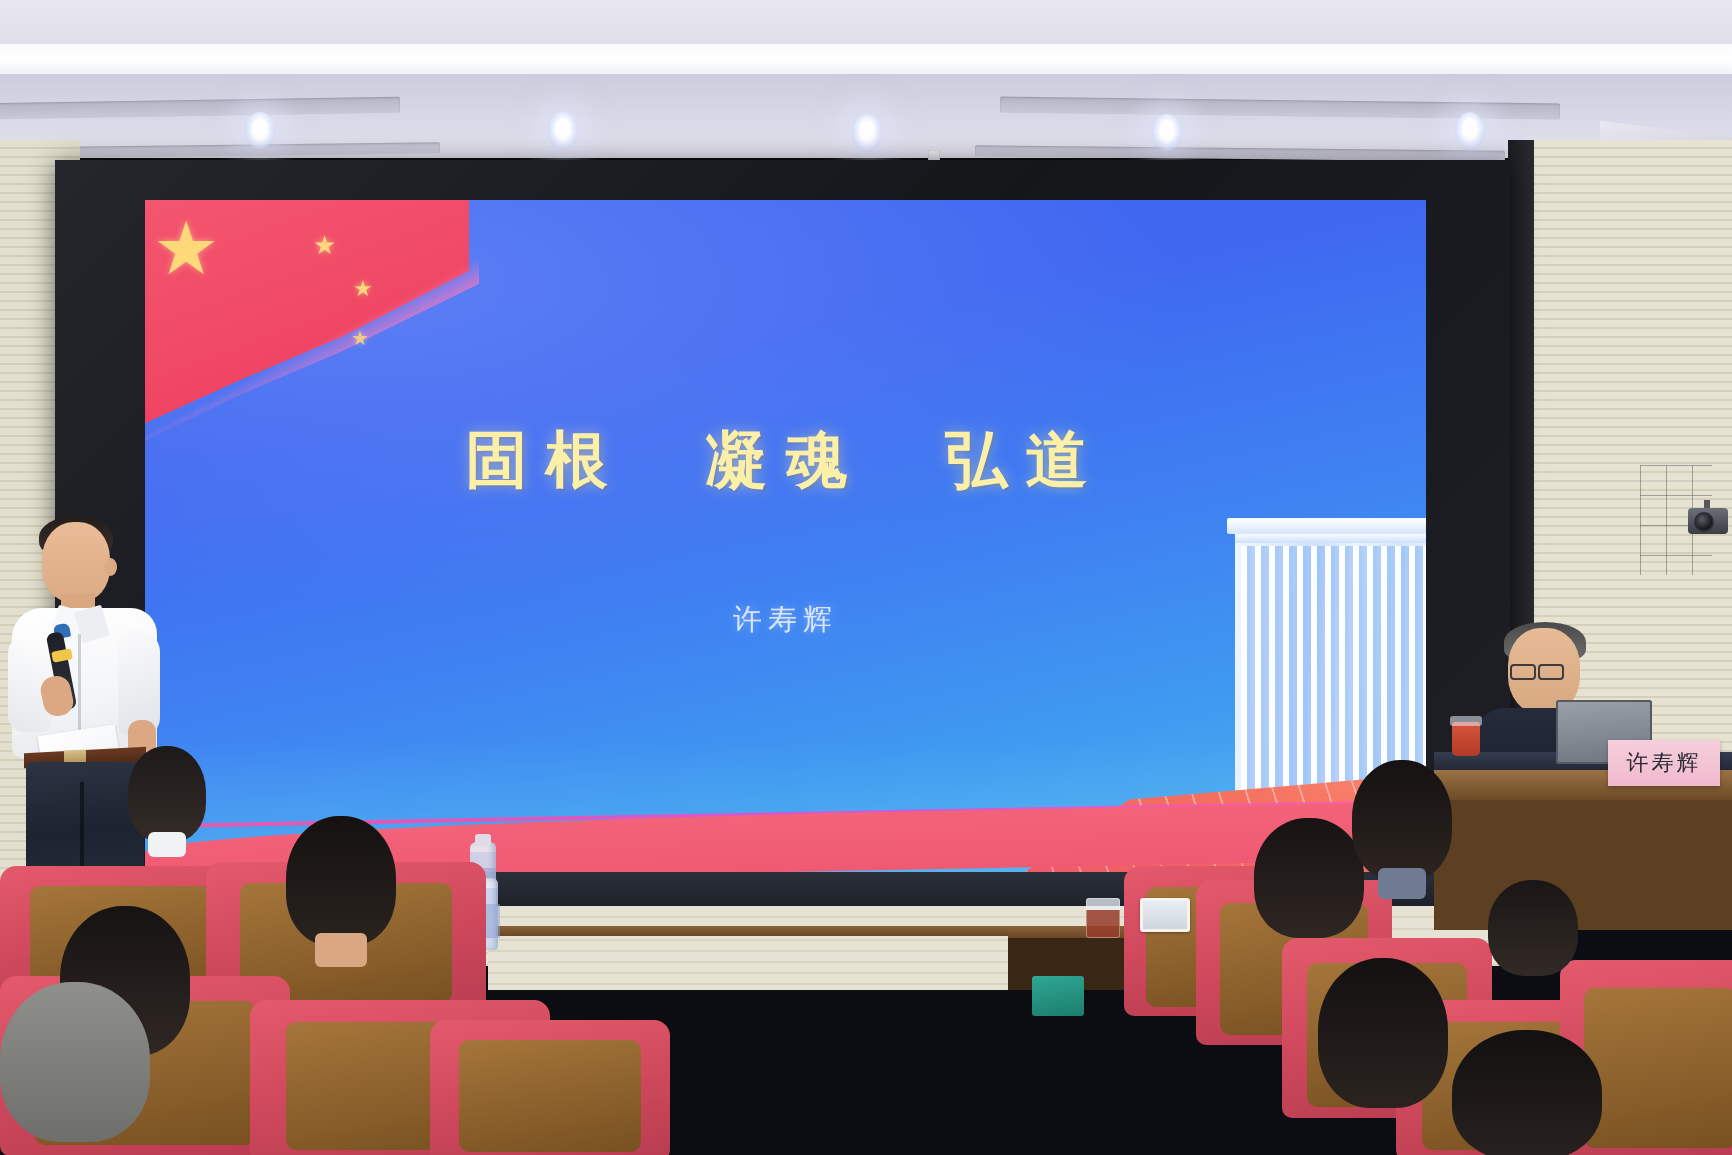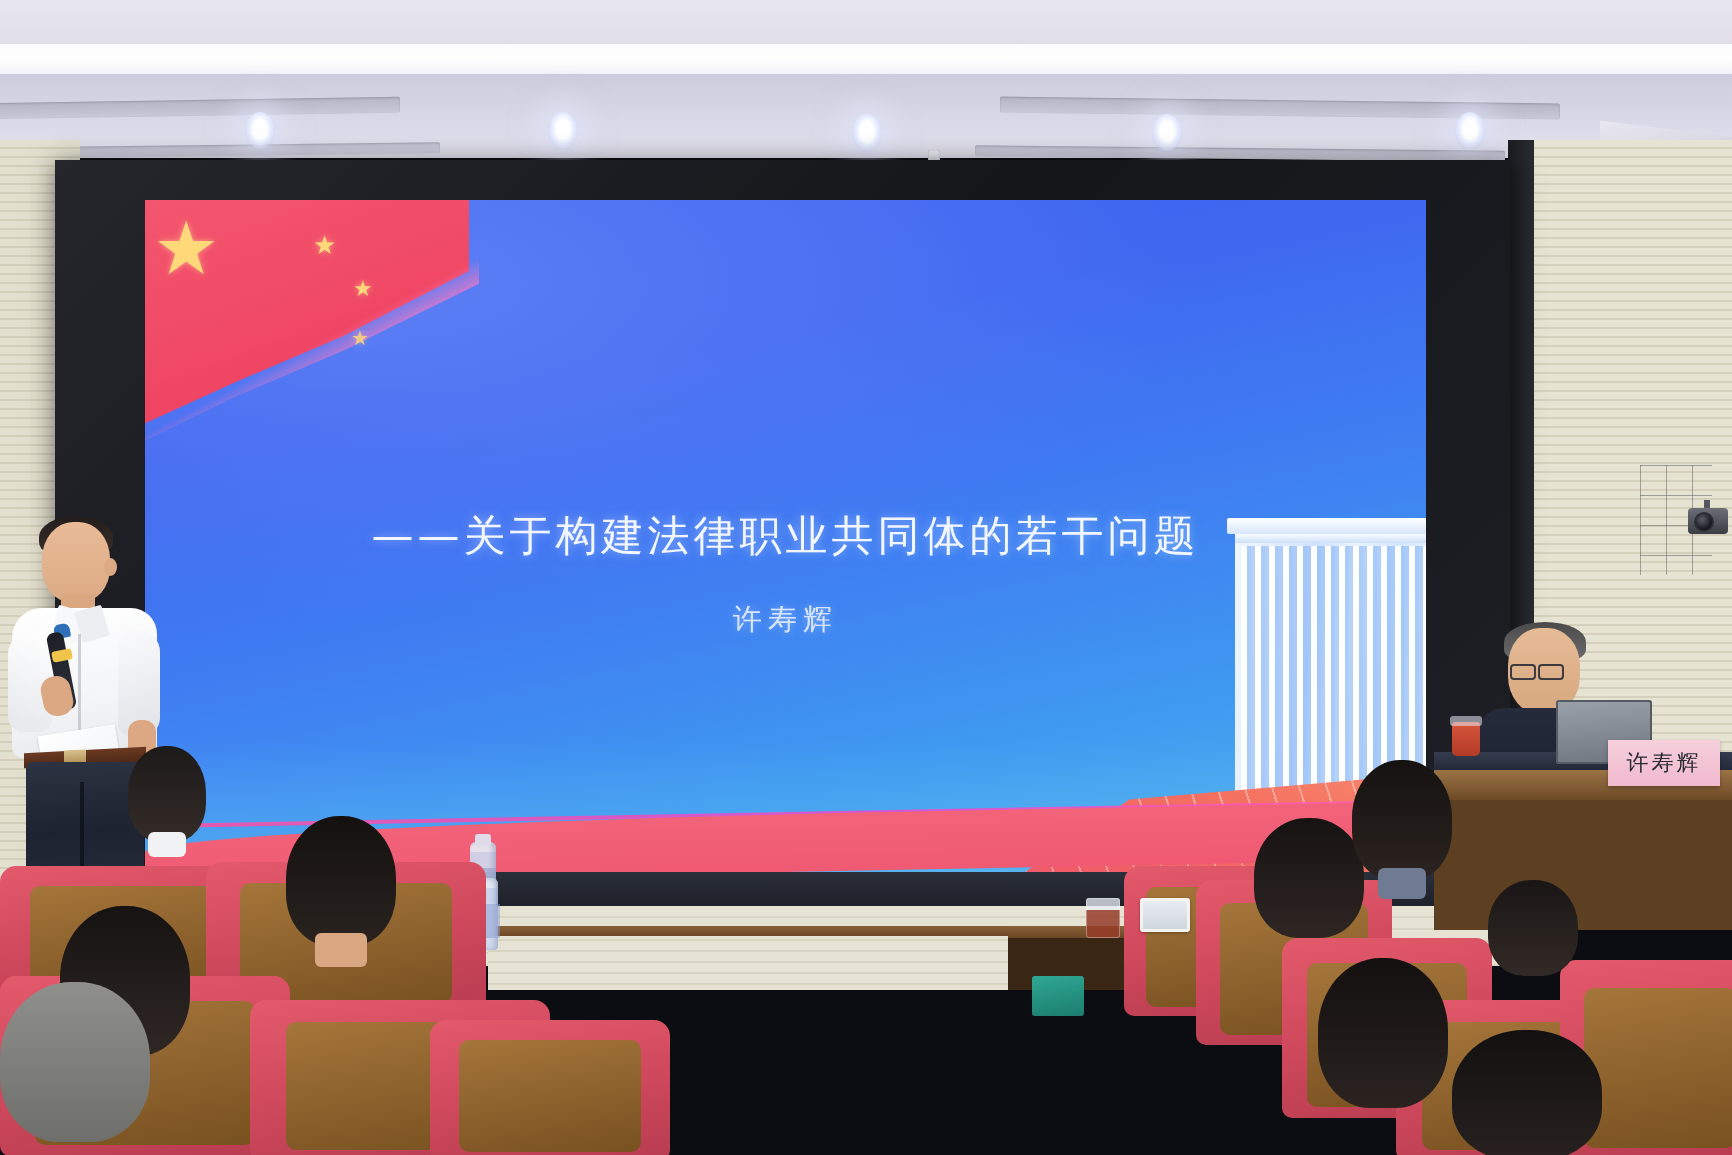--- a/index.html
+++ b/index.html
@@ -345,21 +345,21 @@
     <div class="bld dome"></div>
     <div class="bld dome-rib"></div>
     <div class="bld dome-finial"></div>
     <div class="bld dome-spire"></div>
 
     <div class="steps"></div>
 
     <div class="wave-red-edge"></div>
     <div class="wave-red"></div>
 
-    <div class="slide-sub">——关于构建法律职业共同体的若干问题</div>
+    <div class="slide-title">固根　凝魂　弘道</div>
     <div class="slide-author">许寿辉</div>
   </div>
 
   <div class="stage-dark"></div>
   <div class="stage-wood"></div>
 
   <div class="presenter">
     <div class="p-hair"></div>
     <div class="p-head"></div>
     <div class="p-ear"></div>

